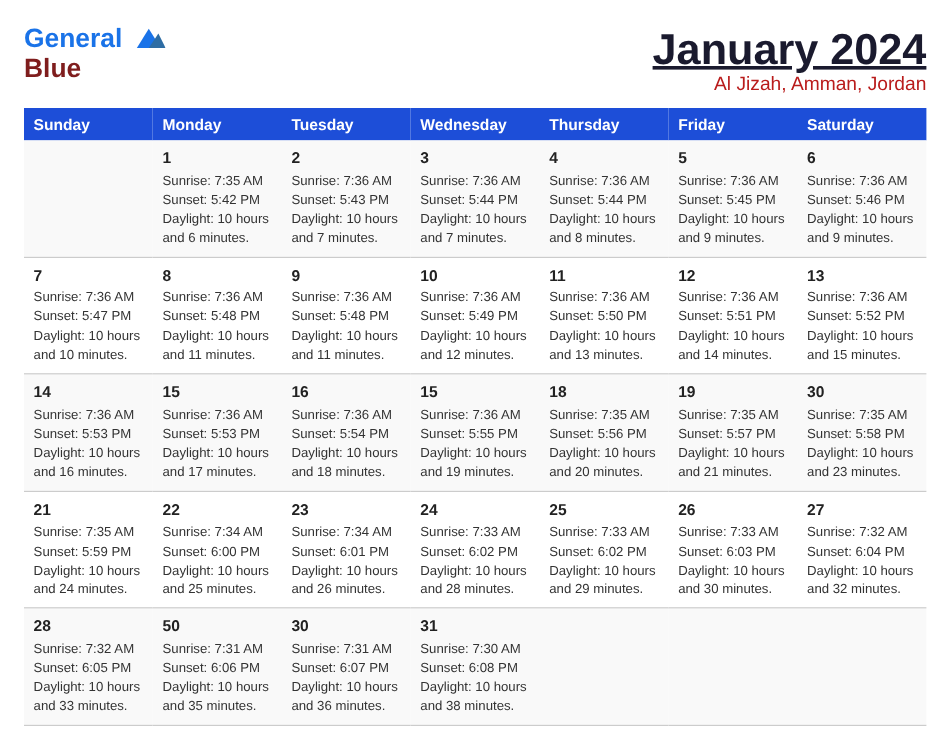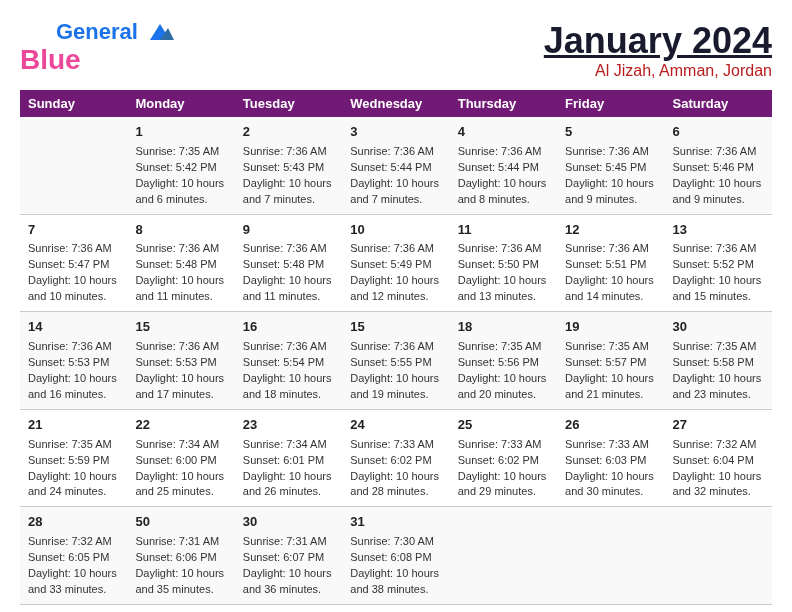--- a/index.html
+++ b/index.html
@@ -32,21 +32,21 @@
     .subtitle {
       font-size: 16px;
       color: #b91c1c;
     }
     table {
       width: 100%;
       border-collapse: collapse;
       font-size: 11.5px;
     }
     thead tr th {
-      background-color: #701a75;
+      background-color: #1d4ed8;
       color: #fff;
       padding: 6px 8px;
       text-align: left;
       font-size: 13px;
       font-weight: bold;
     }
     tbody tr {
       border-bottom: 1px solid #ccc;
     }
     tbody tr:nth-child(odd) {
@@ -72,28 +72,28 @@
     }
   </style>
 </head>
 <body>
 
 <div class="header">
   <div class="logo">
     <div>
       <div style="display:flex;align-items:center;">
         <div style="font-size:22px;font-weight:bold;color:#1a1a2e;line-height:1.1;">
-          <span style="color:#1a73e8;margin-left:36px;">General</span>
+          <span style="color:#1a73e8;">General</span>
           <svg style="display:inline;vertical-align:middle;margin-left:2px;" width="28" height="22" viewBox="0 0 28 22">
             <polygon points="4,18 14,2 24,18" fill="#1a73e8" stroke="none"></polygon>
             <polygon points="14,18 22,6 28,18" fill="#2e6da4" stroke="none"></polygon>
           </svg>
         </div>
       </div>
-      <div style="font-size:28px;font-weight:bold;color:#ec4899;">Blue</div>
+      <div style="font-size:22px;font-weight:bold;color:#7f1d1d;">Blue</div>
     </div>
   </div>
   <div class="title-block">
     <div class="main-title">January 2024</div>
     <div class="subtitle">Al Jizah, Amman, Jordan</div>
   </div>
 </div>
 
 <table>
   <thead>

